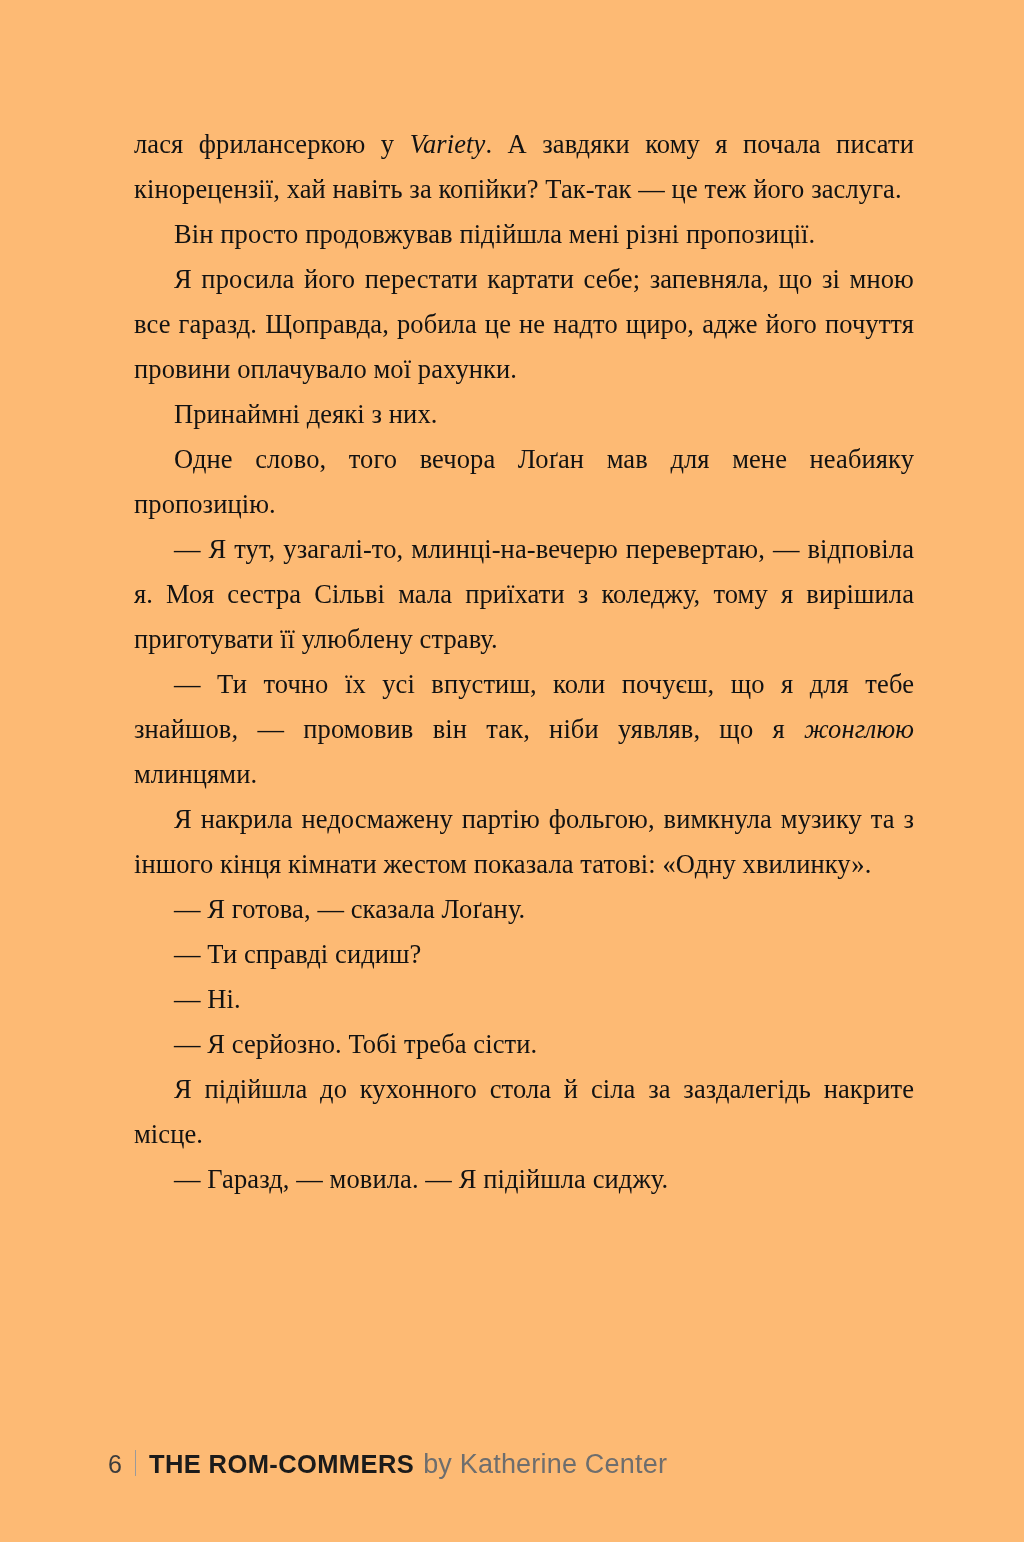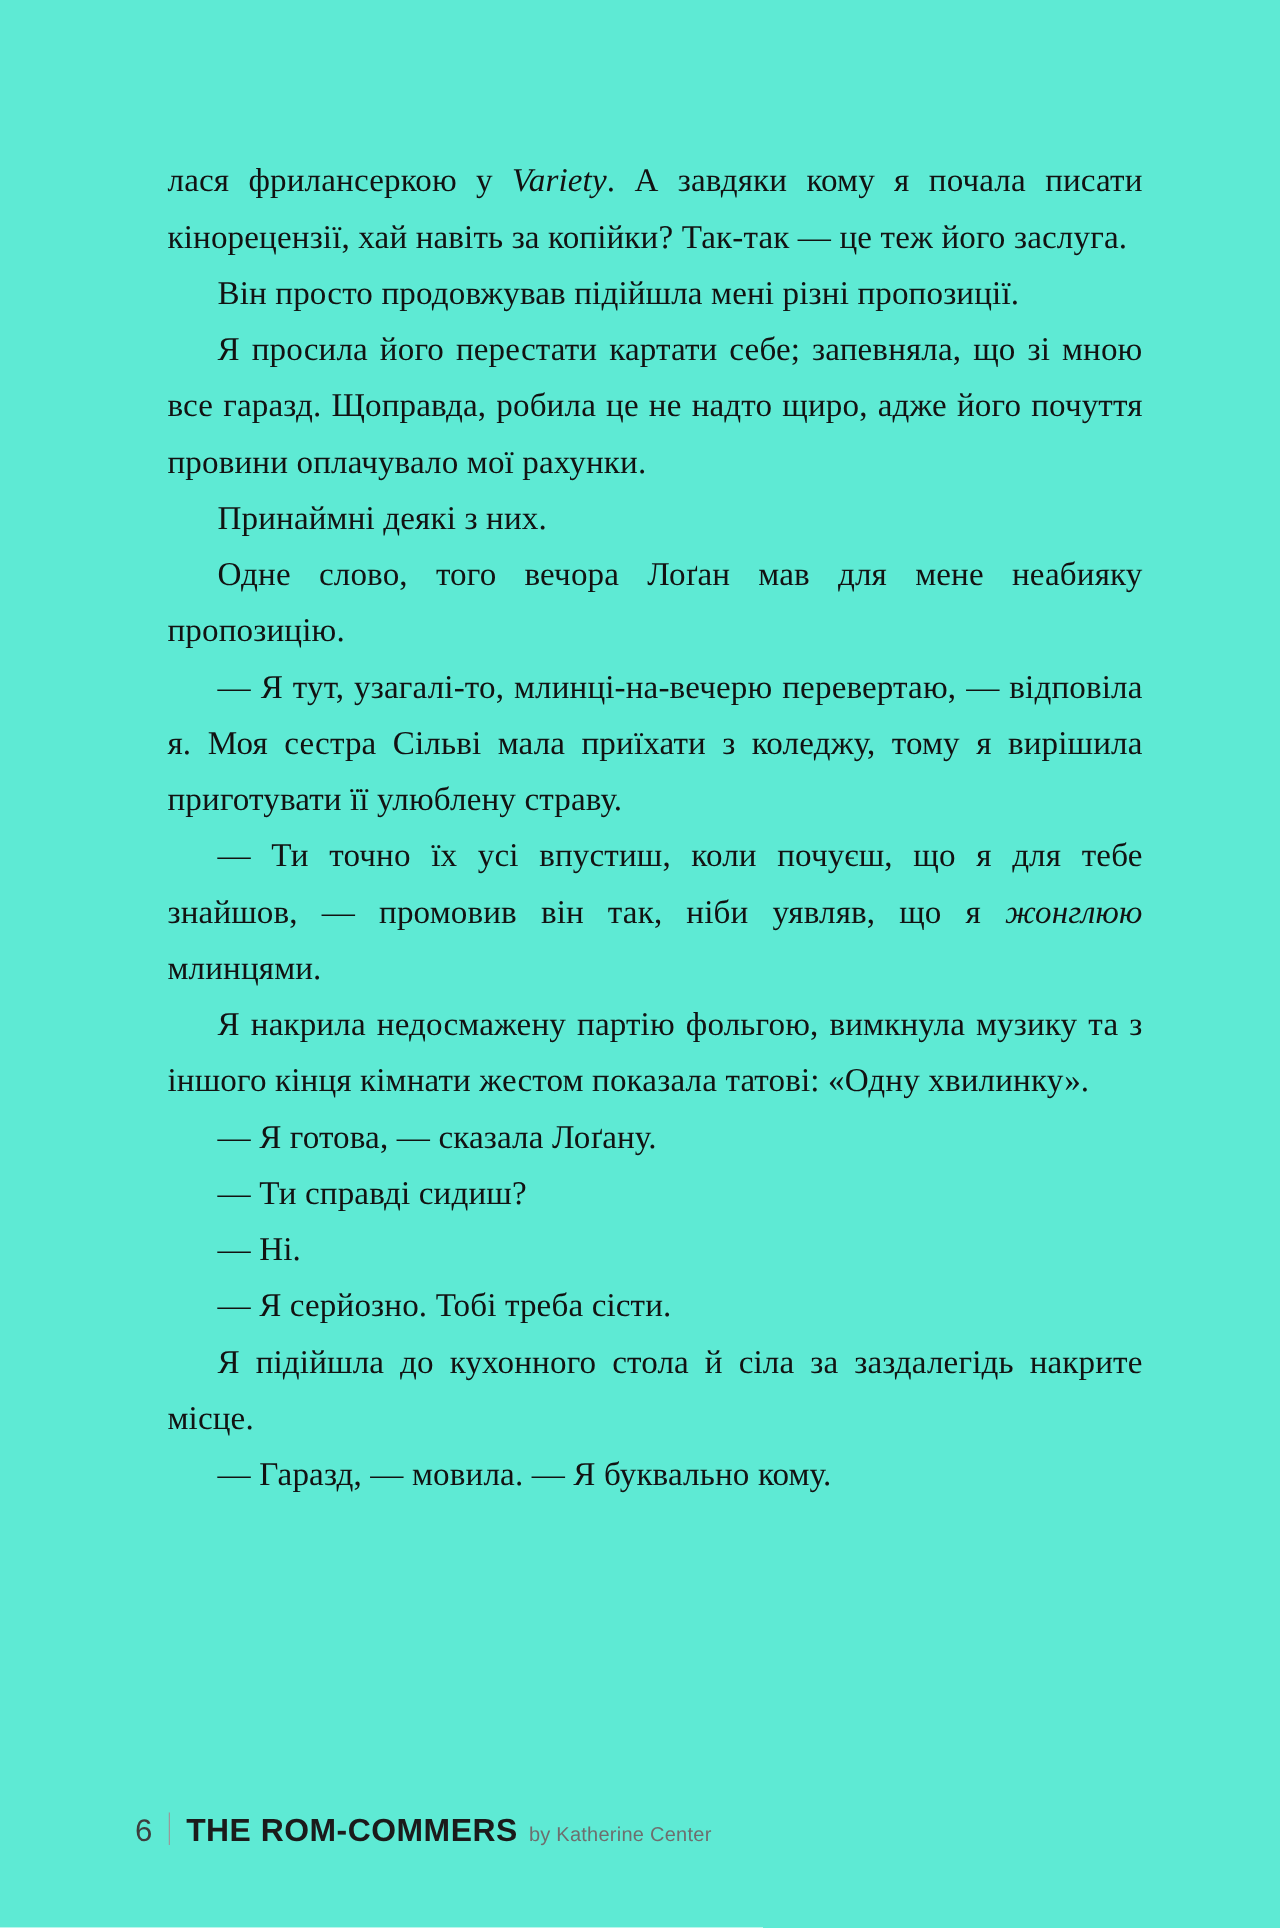--- a/index.html
+++ b/index.html
@@ -4,21 +4,21 @@
 <style>
   html, body {
     margin: 0;
     padding: 0;
     background: #ffffff;
   }
   .page {
     position: relative;
     width: 1024px;
     height: 1542px;
-    background: #5eead4;
+    background: #fdba74;
     box-sizing: border-box;
     font-family: "Liberation Serif", "DejaVu Serif", serif;
     color: #111111;
     overflow: hidden;
   }
   .text-column {
     position: absolute;
     left: 134px;
     top: 122px;
     width: 780px;
@@ -62,21 +62,21 @@
     top: 3px;
   }
   .book-title {
     font-size: 25.5px;
     font-weight: 700;
     letter-spacing: 0.4px;
     color: #1b1b1b;
     text-align: center;
   }
   .byline {
-    font-size: 16px;
+    font-size: 27px;
     font-weight: 400;
     color: #6e6e6e;
     letter-spacing: 0.2px;
     padding-left: 9px;
   }
 </style>
 </head>
 <body>
 
 <div class="page">
@@ -88,21 +88,21 @@
       <p class="para indent"><span>Принаймні деякі з них.</span></p>
       <p class="para indent"><span>Одне слово, того вечора Лоґан мав для мене неабияку пропозицію.</span></p>
       <p class="para indent"><span>— Я тут, узагалі-то, млинці-на-вечерю перевертаю, — відповіла я. Моя сестра Сільві мала приїхати з коледжу, тому я вирішила приготувати її улюблену страву.</span></p>
       <p class="para indent"><span>— Ти точно їх усі впустиш, коли почуєш, що я для тебе знайшов, — промовив він так, ніби уявляв, що я </span><em>жонглюю</em><span> млинцями.</span></p>
       <p class="para indent"><span>Я накрила недосмажену партію фольгою, вимкнула музику та з іншого кінця кімнати жестом показала татові: «Одну хвилинку».</span></p>
       <p class="para indent"><span>— Я готова, — сказала Лоґану.</span></p>
       <p class="para indent"><span>— Ти справді сидиш?</span></p>
       <p class="para indent"><span>— Ні.</span></p>
       <p class="para indent"><span>— Я серйозно. Тобі треба сісти.</span></p>
       <p class="para indent"><span>Я підійшла до кухонного стола й сіла за заздалегідь накрите місце.</span></p>
-      <p class="para indent"><span>— Гаразд, — мовила. — Я буквально кому.</span></p>
+      <p class="para indent"><span>— Гаразд, — мовила. — Я підійшла сиджу.</span></p>
     </div>
 
   <div class="footer">
     <span class="folio">6</span>
     <span class="folio-rule"></span>
     <span class="book-title">THE ROM-COMMERS</span>
     <span class="byline">by Katherine Center</span>
   </div>
 
 </div>

